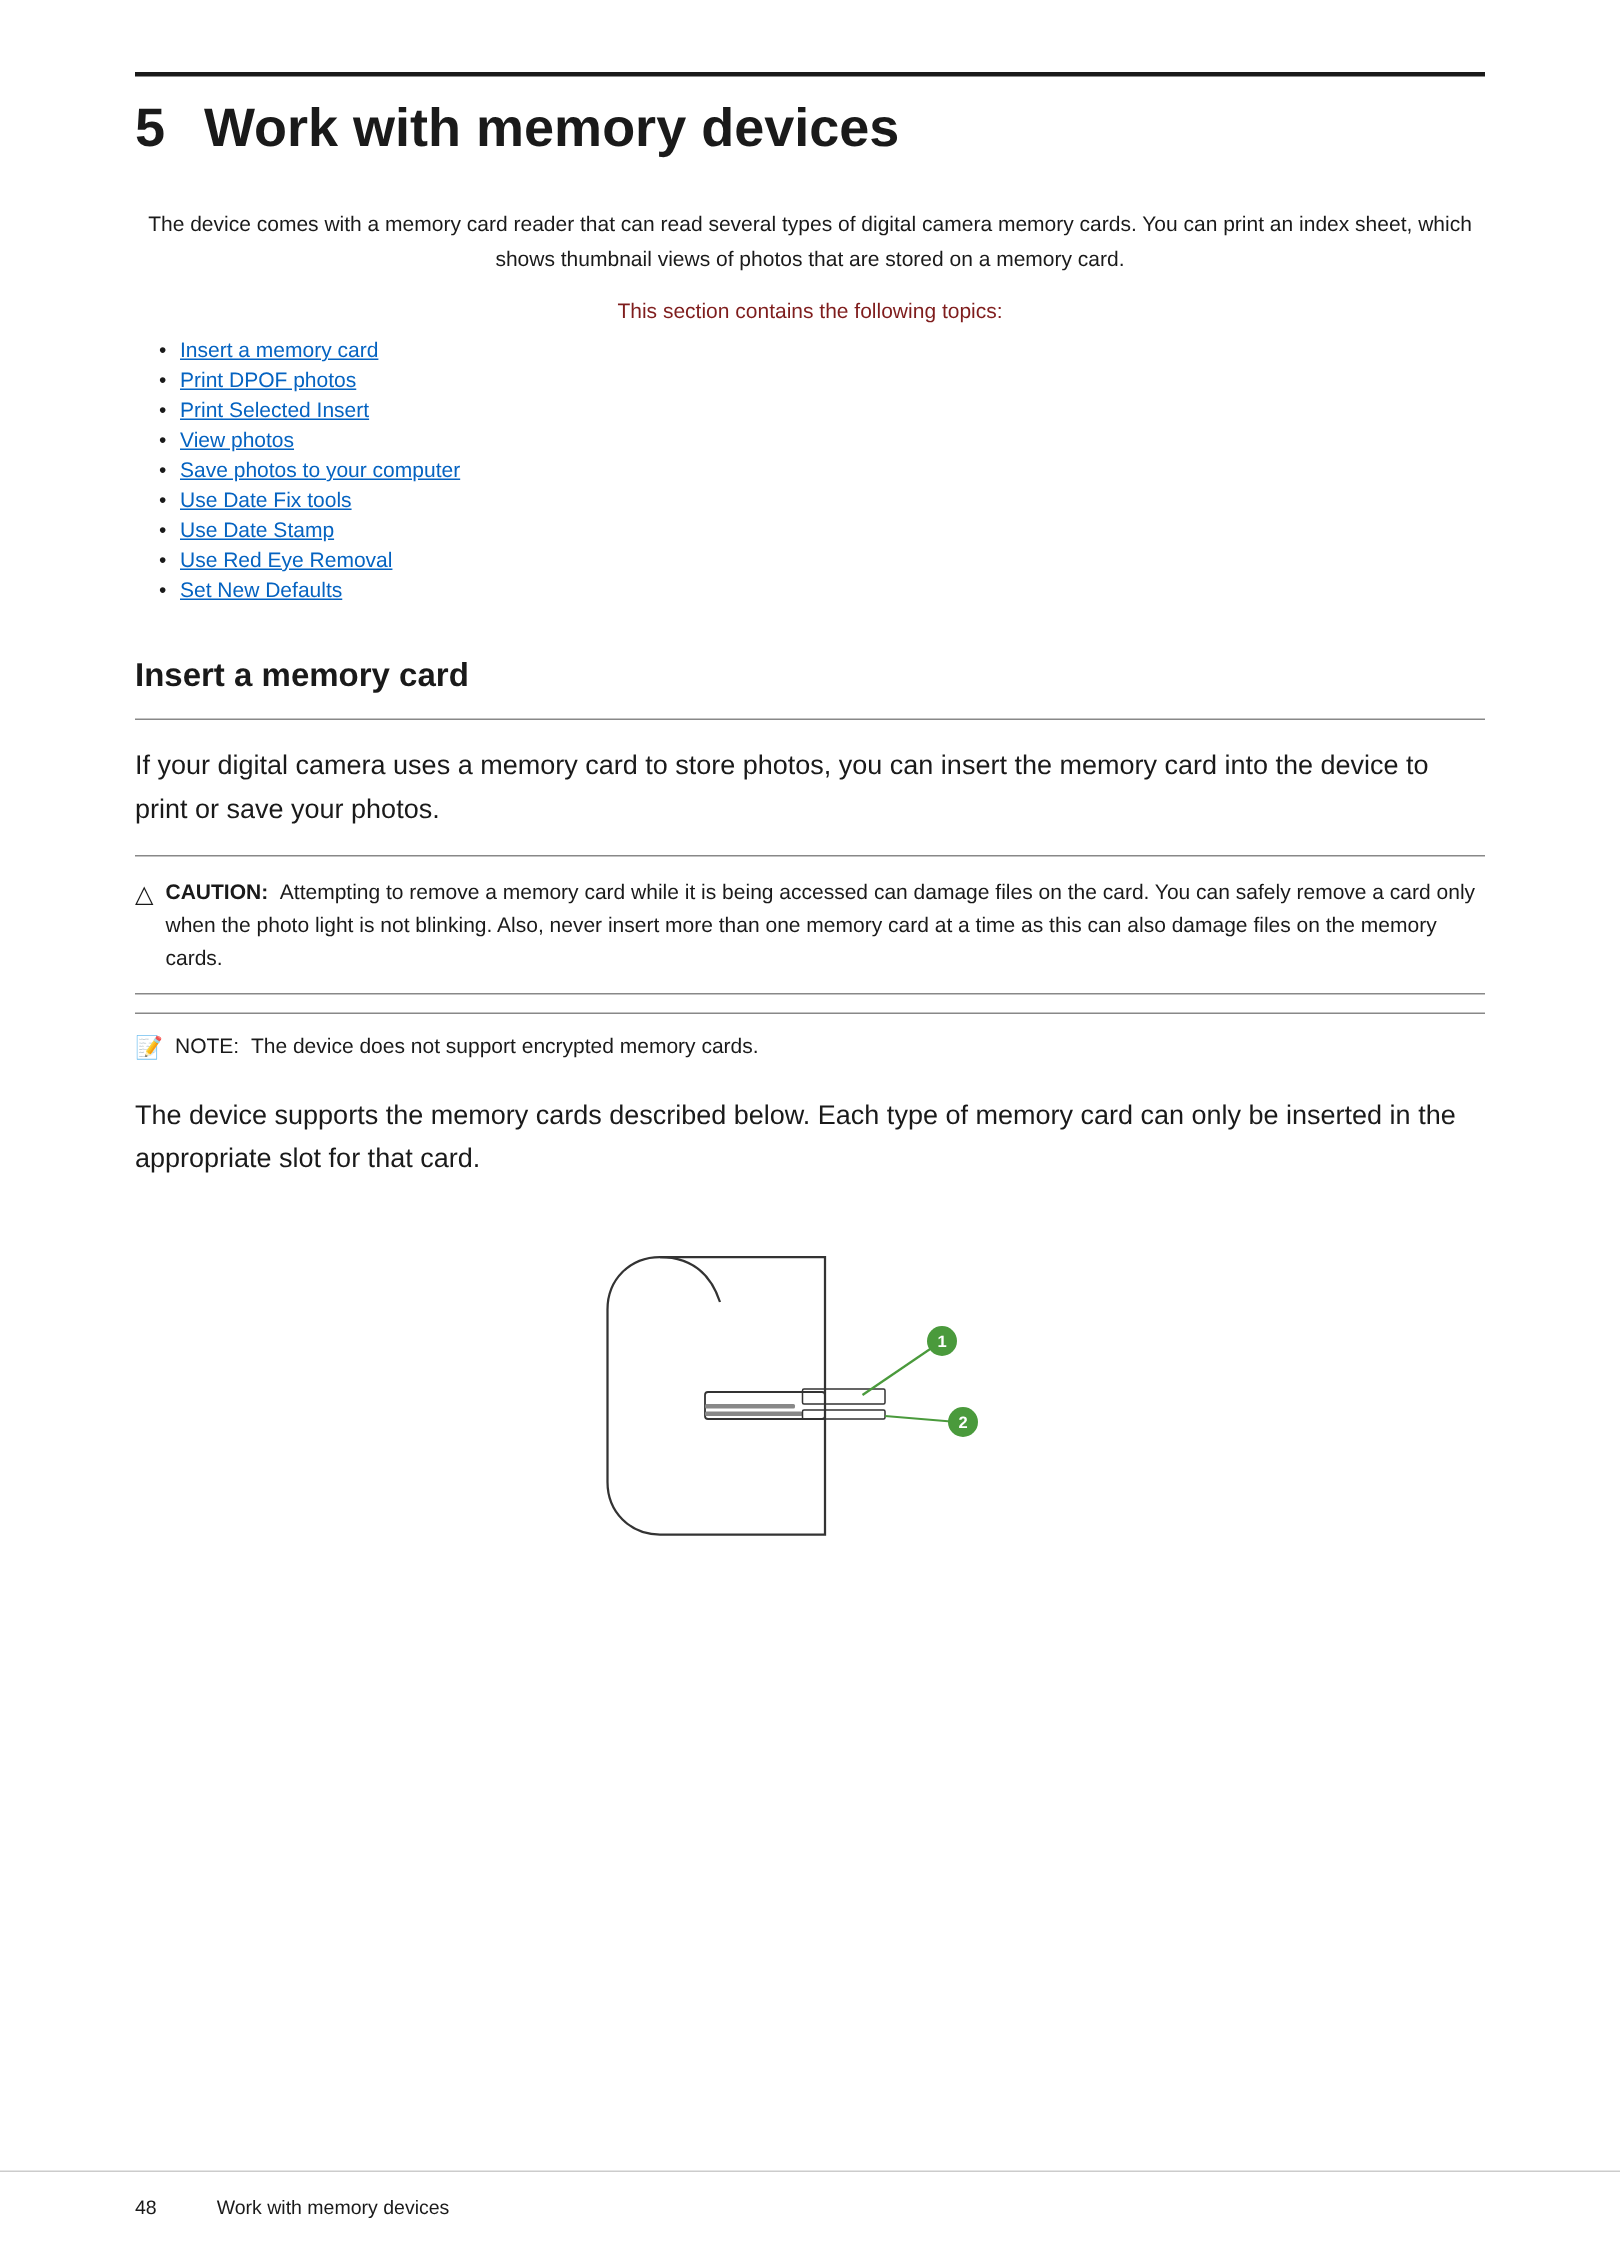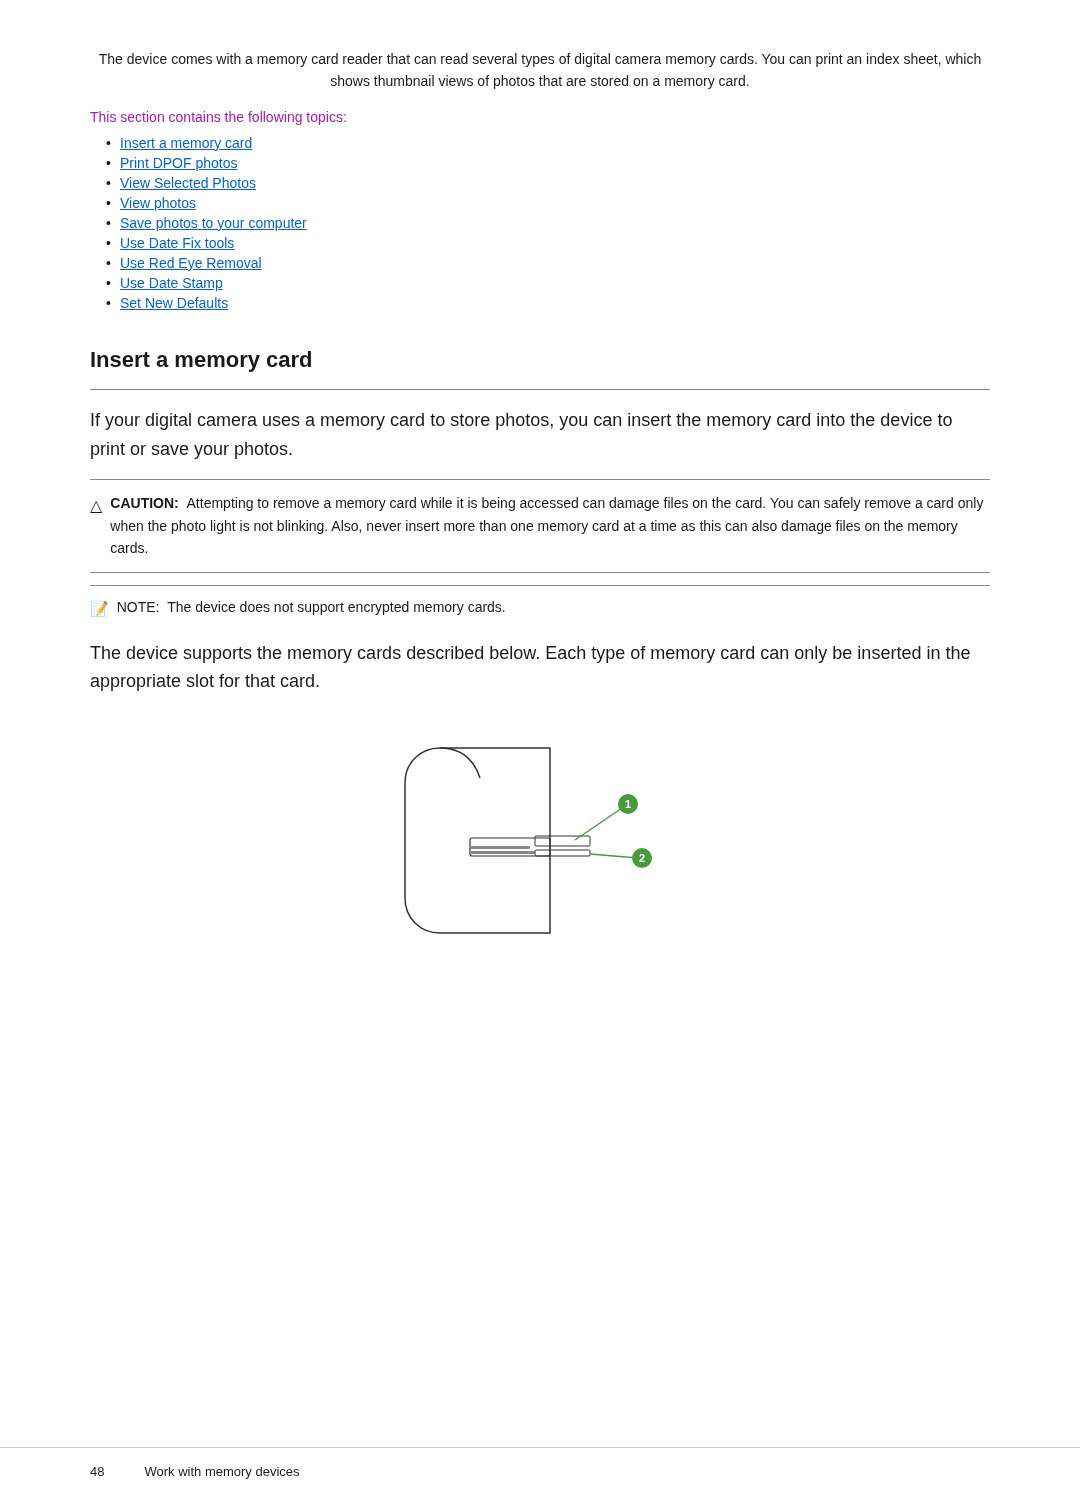--- a/index.html
+++ b/index.html
@@ -43,21 +43,22 @@
       font-size: 14px;
       line-height: 1.6;
       margin-bottom: 16px;
       color: #1a1a1a;
       text-align: center;
     }
 
     .topics-label {
       font-size: 14px;
       margin-bottom: 10px;
-      color: #a21caf;
+      color: #7f1d1d;
+      text-align: center;
     }
 
     .topics-list {
       list-style: none;
       margin-bottom: 36px;
       padding-left: 16px;
     }
 
     .topics-list li {
       margin-bottom: 4px;
@@ -176,35 +177,41 @@
       font-size: 13px;
       color: #1a1a1a;
     }
   </style>
 </head>
 <body>
 
 <div class="page-content">
 
   
+  <div class="chapter-header">
+    <h1 class="chapter-title">
+      <span class="chapter-number">5</span>
+      <span>Work with memory devices</span>
+    </h1>
+  </div>
 
   
   <p class="intro-text">The device comes with a memory card reader that can read several types of digital camera memory cards. You can print an index sheet, which shows thumbnail views of photos that are stored on a memory card.</p>
 
   
   <p class="topics-label">This section contains the following topics:</p>
   <ul class="topics-list">
     <li><a>Insert a memory card</a></li>
     <li><a>Print DPOF photos</a></li>
-    <li><a>View Selected Photos</a></li>
+    <li><a>Print Selected Insert</a></li>
     <li><a>View photos</a></li>
     <li><a>Save photos to your computer</a></li>
     <li><a>Use Date Fix tools</a></li>
+    <li><a>Use Date Stamp</a></li>
     <li><a>Use Red Eye Removal</a></li>
-    <li><a>Use Date Stamp</a></li>
     <li><a>Set New Defaults</a></li>
   </ul>
 
   
   <h2 class="section-title">Insert a memory card</h2>
   <hr class="section-divider">
   <p class="section-text">If your digital camera uses a memory card to store photos, you can insert the memory card into the device to print or save your photos.</p>
 
   
   <div class="notice-box">

